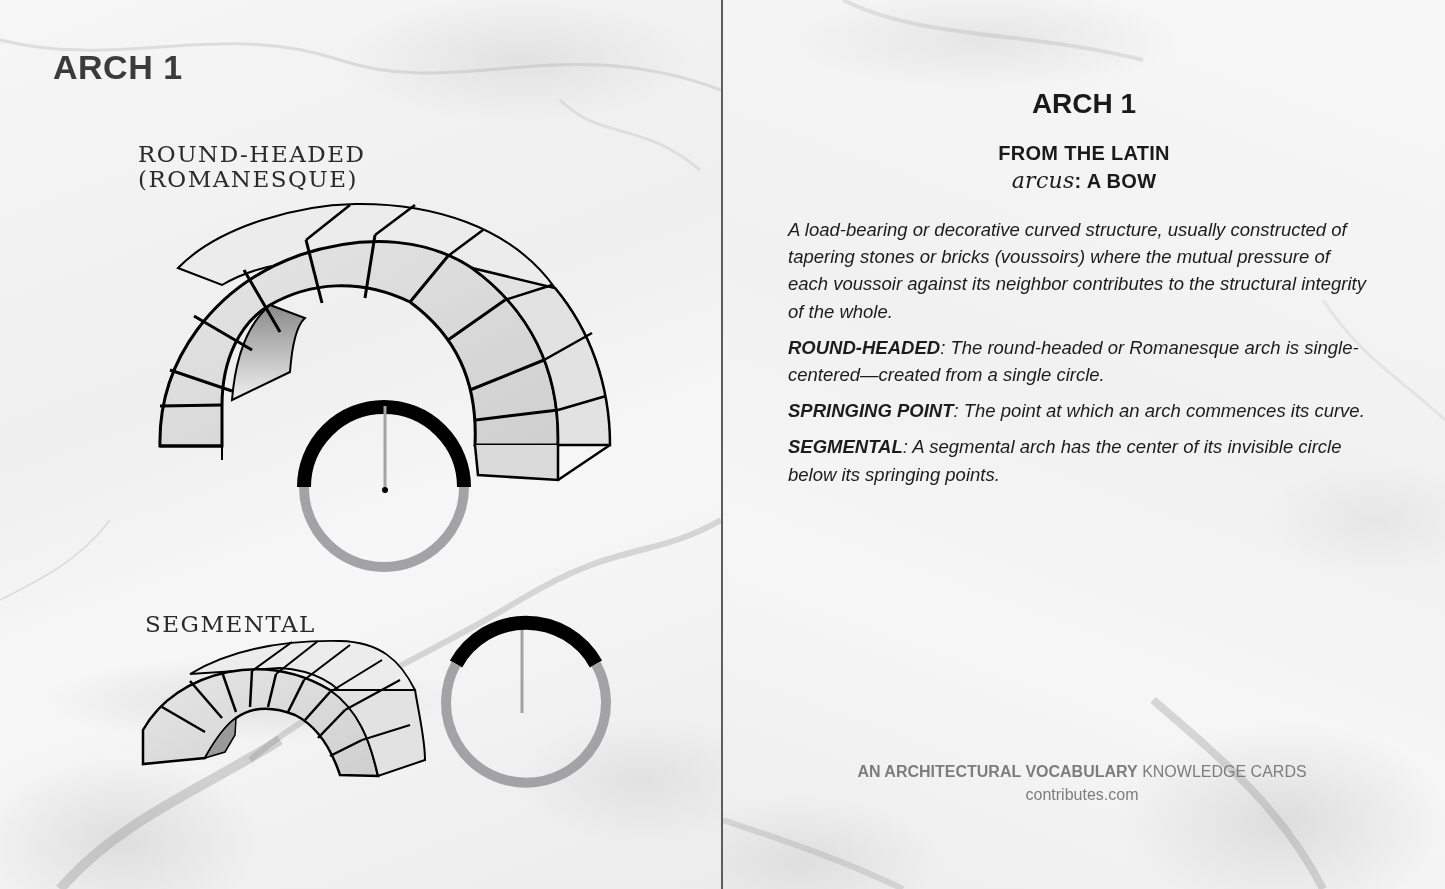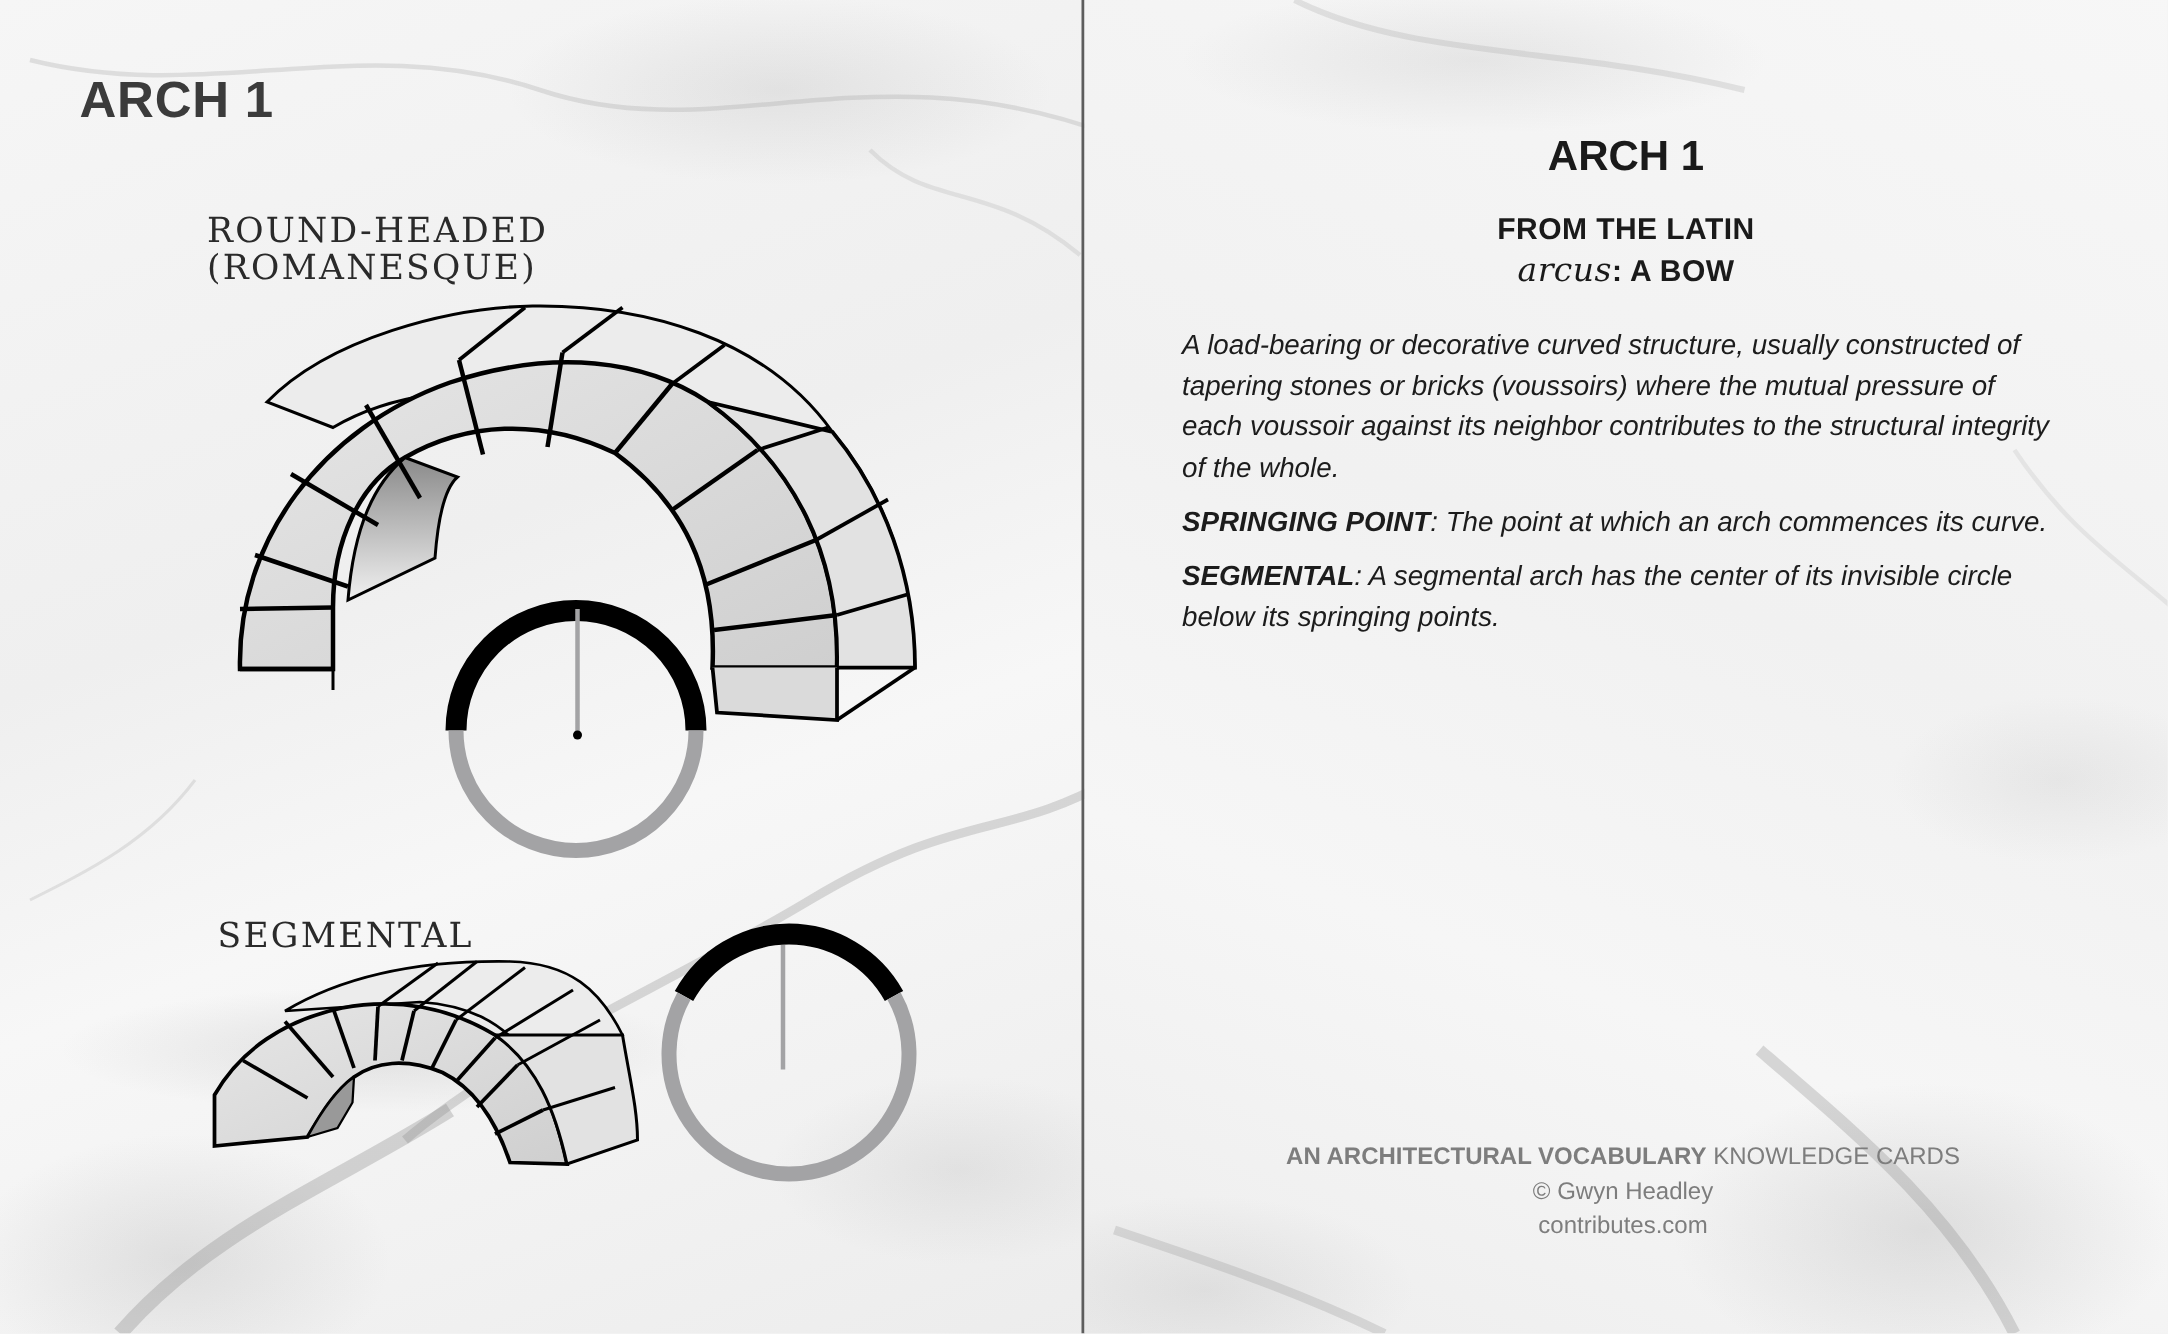--- a/index.html
+++ b/index.html
@@ -9,21 +9,20 @@
       font-family: "Liberation Sans", sans-serif;
     }
     .page {
       position: absolute; top: 0; height: 889px; overflow: hidden;
       background:
         radial-gradient(ellipse 260px 90px at 520px 60px, rgba(150,150,150,0.18), transparent 70%),
         radial-gradient(ellipse 300px 60px at 250px 700px, rgba(140,140,140,0.20), transparent 70%),
         radial-gradient(ellipse 200px 120px at 120px 840px, rgba(150,150,150,0.22), transparent 70%),
         radial-gradient(ellipse 180px 90px at 640px 780px, rgba(160,160,160,0.18), transparent 70%),
         linear-gradient(160deg, #f6f6f6 0%, #efefef 40%, #f7f7f7 60%, #ececec 100%);
-      padding-left: 40px;
     }
     .page.left { left: 0; width: 721px; }
     .page.right { left: 723px; width: 722px;
       background:
         radial-gradient(ellipse 280px 70px at 260px 40px, rgba(150,150,150,0.16), transparent 70%),
         radial-gradient(ellipse 240px 140px at 560px 820px, rgba(140,140,140,0.22), transparent 70%),
         radial-gradient(ellipse 200px 90px at 80px 860px, rgba(150,150,150,0.18), transparent 70%),
         radial-gradient(ellipse 160px 80px at 650px 520px, rgba(160,160,160,0.14), transparent 70%),
         linear-gradient(200deg, #f7f7f7 0%, #f1f1f1 45%, #f6f6f6 70%, #ededed 100%);
     }
@@ -188,22 +187,22 @@
 
   <div class="r-title">ARCH 1</div>
 
   <div class="r-etym">
     <div>FROM THE LATIN</div>
     <div><span class="latin">arcus</span><span>: A BOW</span></div>
   </div>
 
   <div class="r-body">
     <p>A load-bearing or decorative curved structure, usually constructed of tapering stones or bricks (voussoirs) where the mutual pressure of each voussoir against its neighbor contributes to the structural integrity of the whole.</p>
+    <p><span class="term">ROUND-HEADED</span><span>: The round-headed or Romanesque arch is single-centered—created from a single circle.</span></p>
     <p><span class="term">SPRINGING POINT</span><span>: The point at which an arch commences its curve.</span></p>
     <p><span class="term">SEGMENTAL</span><span>: A segmental arch has the center of its invisible circle below its springing points.</span></p>
   </div>
 
   <div class="footer-wrap">
     <span class="line"><span style="font-weight:bold">AN ARCHITECTURAL VOCABULARY</span><span> KNOWLEDGE CARDS</span></span>
-    <span class="line" style="display:block">© Gwyn Headley</span>
     <span class="line" style="display:block">contributes.com</span>
   </div>
 </div>
 
 </body></html>

